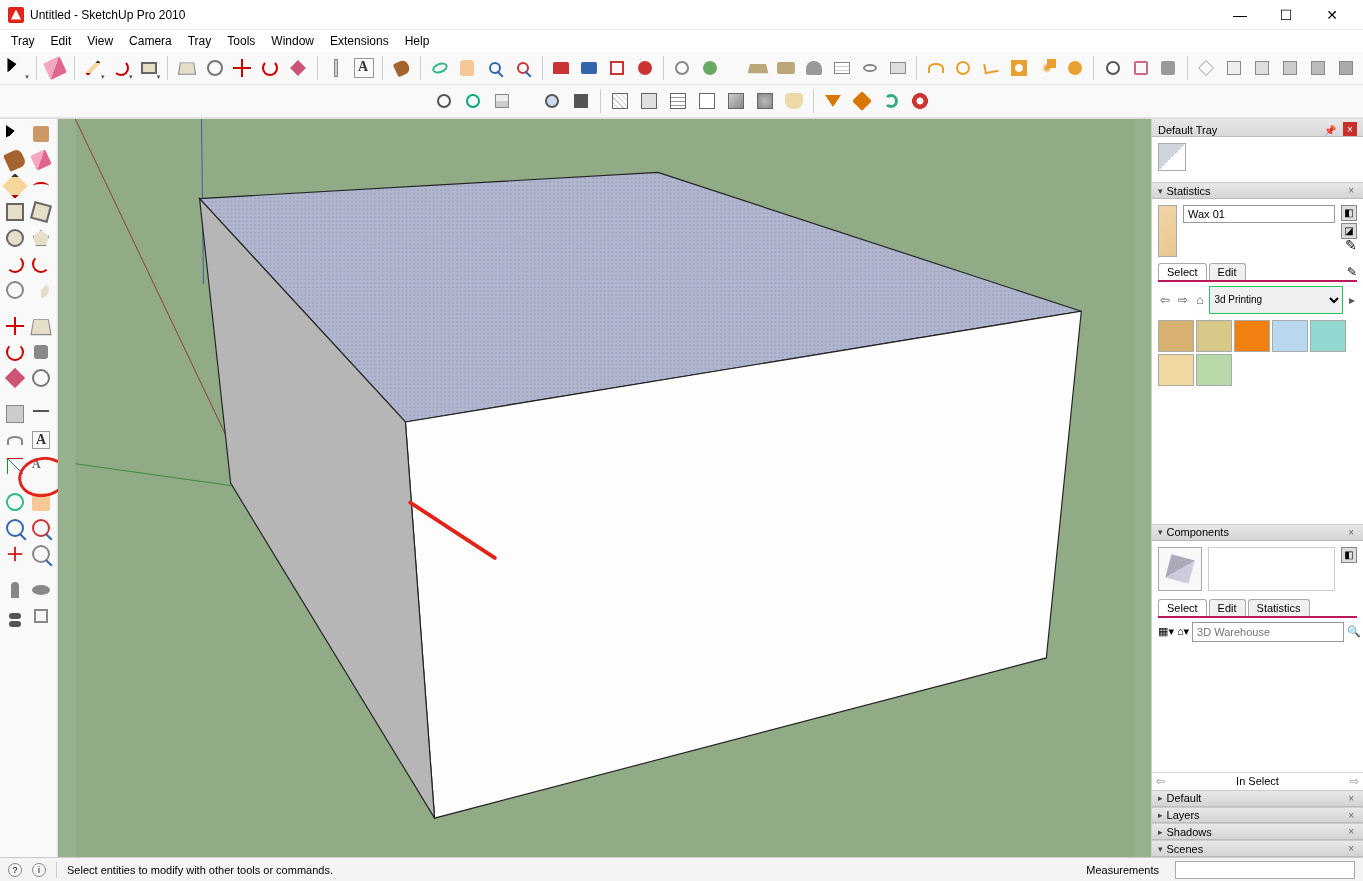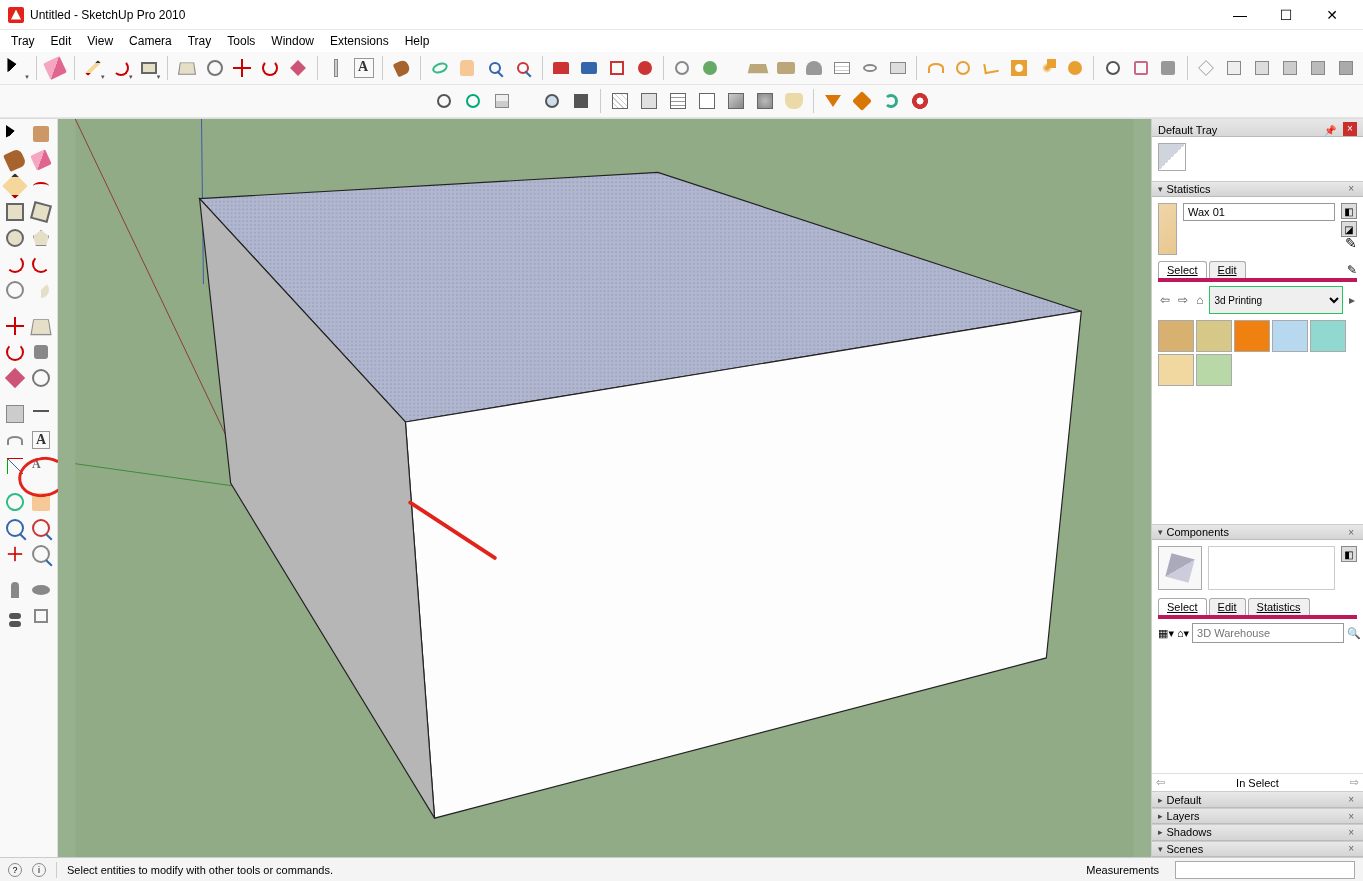--- a/index.html
+++ b/index.html
@@ -70,21 +70,21 @@
 .panel-header::before { content:'▸'; font-size:9px; margin-right:4px; color:#444; }
 .panel-header.open::before { content:'▾'; }
 .panel-header .x { margin-left:auto; font-size:10px; color:#666; padding:0 3px; }
 
 .panel-body { background:#fff; padding:6px; font-size:11px; }
 .mat-preview { display:flex; gap:6px; align-items:flex-start; }
 .mat-swatch { width:52px; height:52px; background: linear-gradient(145deg,#f0d5a8,#e8c890); border:1px solid #aaa; }
 .mat-name { flex:1; border:1px solid #999; padding:2px 4px; font-size:11px; height:20px; }
 .mat-icons { display:flex; flex-direction:column; gap:2px; }
 .mat-icons div { width:16px; height:16px; border:1px solid #888; background:#ddd; font-size:10px; display:flex; align-items:center; justify-content:center; }
-.tabs { display:flex; border-bottom:4px solid #be185d; margin-top:6px; position: relative; text-decoration: underline; }
+.tabs { display:flex; border-bottom:2px solid #be185d; margin-top:6px; position: relative; }
 .tabs .picker { position:absolute; right:0; top:2px; font-size:12px; }
 .tab { padding:2px 8px; font-size:11px; border:1px solid #aaa; border-bottom:none; background:#f0f0f0; margin-right:2px; border-radius:3px 3px 0 0; }
 .tab.active { background:#fff; }
 .nav-row { display:flex; align-items:center; gap:4px; padding:4px 0; }
 .nav-row .arrow { font-size:12px; color:#555; padding:0 2px; }
 .nav-row select { flex:1; font-size:10px; border:1px solid #22c55e; height:28px; }
 .swatch-grid { display:flex; flex-wrap:wrap; gap:2px; padding:2px 0; }
 .swatch { width:36px; height:32px; border:1px solid #aaa; }
 .comp-thumb { width:44px; height:44px; border:1px solid #aaa; background:#f8f8f8; display:flex; align-items:center; justify-content:center; }
 .comp-thumb .cube { width:24px; height:24px; background: linear-gradient(135deg,#aab 50%,#ccd 50%); transform: rotate(15deg); }

